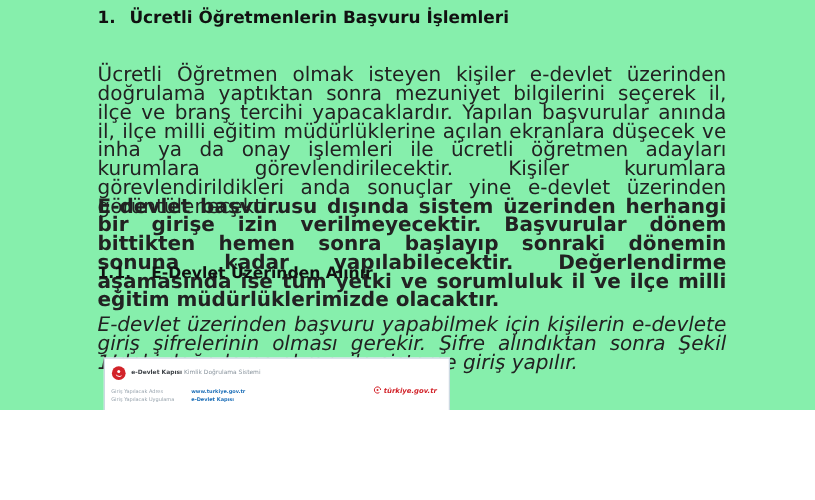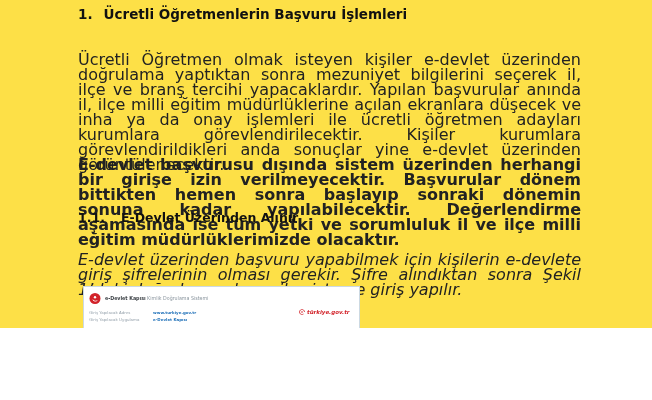--- a/index.html
+++ b/index.html
@@ -1,16 +1,16 @@
 <!DOCTYPE html>
 <html lang="tr"><head>
 <meta charset="utf-8">
 <style>
   html,body{margin:0;padding:0;background:#fff;}
-  .page{position:relative;width:652px;height:328px;overflow:hidden;background:#fde047;
+  .page{position:relative;width:652px;height:328px;overflow:hidden;background:#86efac;
         font-family:"DejaVu Sans",sans-serif;color:#1c1c1c;}
   
   .doc-h1{position:absolute;left:78px;top:6px;font-size:13.5px;font-weight:bold;color:#111;}
   .doc-h1 .num{display:inline-block;margin-right:11px;}
   .doc-p{position:absolute;left:78px;width:503px;font-size:16px;line-height:15px;
          text-align:justify;color:#222;}
   .p1{top:36px;} .p2{top:141px;font-weight:bold;} .p3{top:236px;font-style:italic;}
   .doc-h2{position:absolute;left:78px;top:210px;font-size:12.5px;font-weight:bold;color:#111;}
   .doc-h2 .num{display:inline-block;margin-right:16px;}
   

